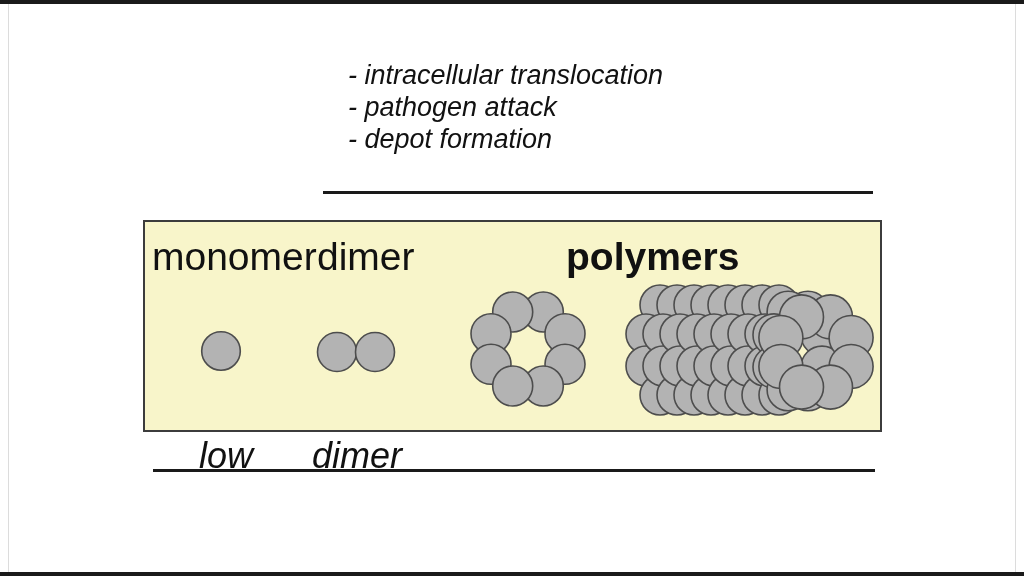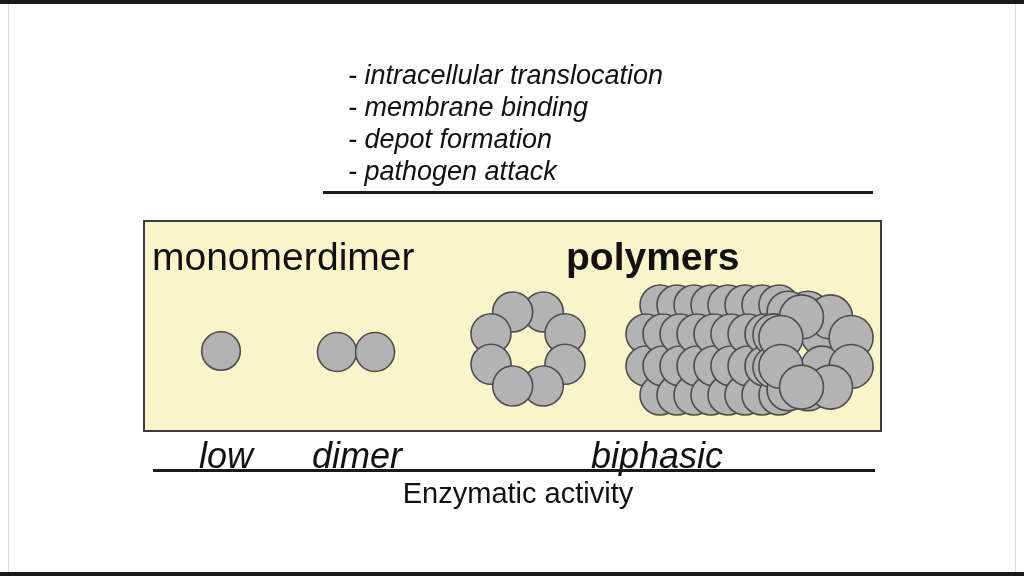--- a/index.html
+++ b/index.html
@@ -118,23 +118,22 @@
 <body>
 
 <div class="frame">
 
   <div class="bar top"></div>
   <div class="bar bottom"></div>
   <div class="inner-edges"></div>
 
   <div class="functions">
     <div class="fn-line">- intracellular translocation</div>
-    <div class="fn-line">- membrane binding</div>
+    <div class="fn-line">- pathogen attack</div>
     <div class="fn-line">- depot formation</div>
-    <div class="fn-line">- pathogen attack</div>
   </div>
   <div class="rule top-rule"></div>
 
   <div class="oligomer-box"></div>
 
   <div class="state-label" id="lab-monomer">monomer</div>
   <div class="state-label" id="lab-dimer">dimer</div>
   <div class="state-label" id="lab-polymers">polymers</div>
 
   <svg id="oligomer-shapes" width="1024" height="576" viewBox="0 0 1024 576">
@@ -202,18 +201,16 @@
         <circle cx="780.9" cy="337.5" r="22" class="subunit"></circle>
         <circle cx="851.1" cy="366.5" r="22" class="subunit"></circle>
         <circle cx="780.9" cy="366.5" r="22" class="subunit"></circle>
         <circle cx="830.5" cy="387.1" r="22" class="subunit"></circle>
         <circle cx="801.5" cy="387.1" r="22" class="subunit"></circle>
       </g>
     </svg>
 
   <div class="activity-label" id="act-low">low</div>
   <div class="activity-label" id="act-high">dimer</div>
-  <div class="activity-label" id="act-biphasic">biphasic</div>
 
   <div class="rule bottom-rule"></div>
-  <div class="axis-title">Enzymatic activity</div>
 
 </div>
 
 </body></html>

